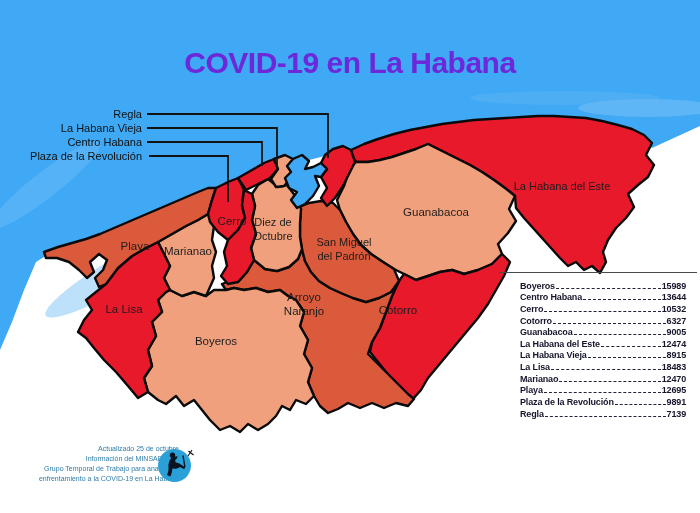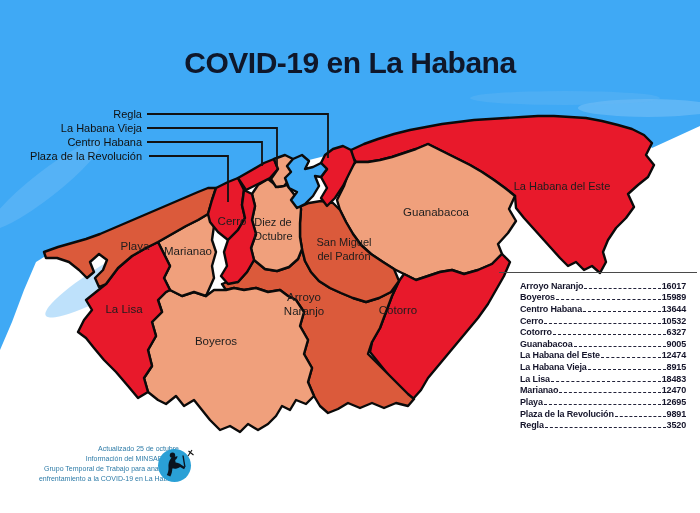--- a/index.html
+++ b/index.html
@@ -1,20 +1,20 @@
 <!DOCTYPE html>
 <html><head>
 <meta charset="utf-8">
 <style>
   html,body{margin:0;padding:0;background:#fff;}
   .stage{position:relative;width:700px;height:513px;overflow:hidden;background:#ffffff;
          font-family:"Liberation Sans",sans-serif;}
   svg.map{position:absolute;left:0;top:0;}
   .title{position:absolute;top:47px;left:0;width:700px;text-align:center;
-         font-size:30px;line-height:31px;font-weight:700;color:#0f172a;letter-spacing:-0.5px;}
+         font-size:30px;line-height:31px;font-weight:700;color:#6d28d9;letter-spacing:-0.5px;}
   .rlabel{font-family:"Liberation Sans",sans-serif;font-size:11.5px;fill:#1d1d1d;}
   .rlabel-sm{font-family:"Liberation Sans",sans-serif;font-size:11px;fill:#1d1d1d;}
   .clabel{font-family:"Liberation Sans",sans-serif;font-size:11px;fill:#101010;}
   .callout-line{stroke:#121212;stroke-width:1.8;fill:none;}
   .muni{stroke:#0a0a0a;stroke-width:2.4;stroke-linejoin:round;stroke-linecap:round;}
   .table-rule{position:absolute;left:499px;top:272px;width:198px;height:0;
               border-top:1px solid #4a4a4a;}
   .datatable{position:absolute;left:520px;top:279px;width:166px;color:#15152b;
              font-size:9px;font-weight:700;letter-spacing:-0.15px;}
   .trow{display:flex;align-items:flex-end;height:11.65px;}
@@ -78,25 +78,20 @@
     <text class="rlabel" x="436" y="216" text-anchor="middle">Guanabacoa</text>
     <text class="rlabel-sm" x="562" y="190" text-anchor="middle">La Habana del Este</text>
     <text class="rlabel" x="398" y="314" text-anchor="middle">Cotorro</text>
   </svg>
 
   <div class="title">COVID-19 en La Habana</div>
 
   <div class="table-rule"></div>
   <div class="datatable">
     <div class="trow">
-        <span class="tname">Arroyo Naranjo</span>
-        <span class="tlead"></span>
-        <span class="tval">16017</span>
-      </div>
-    <div class="trow">
         <span class="tname">Boyeros</span>
         <span class="tlead"></span>
         <span class="tval">15989</span>
       </div>
     <div class="trow">
         <span class="tname">Centro Habana</span>
         <span class="tlead"></span>
         <span class="tval">13644</span>
       </div>
     <div class="trow">
@@ -140,21 +135,21 @@
         <span class="tval">12695</span>
       </div>
     <div class="trow">
         <span class="tname">Plaza de la Revolución</span>
         <span class="tlead"></span>
         <span class="tval">9891</span>
       </div>
     <div class="trow">
         <span class="tname">Regla</span>
         <span class="tlead"></span>
-        <span class="tval">3520</span>
+        <span class="tval">7139</span>
       </div>
   </div>
 
   <div class="footnote">
     <div>Actualizado 25 de octubre</div>
     <div>Información del MINSAP y del</div>
     <div>Grupo Temporal de Trabajo para analizar el</div>
     <div>enfrentamiento a la COVID-19 en La Habana</div>
   </div>
 

